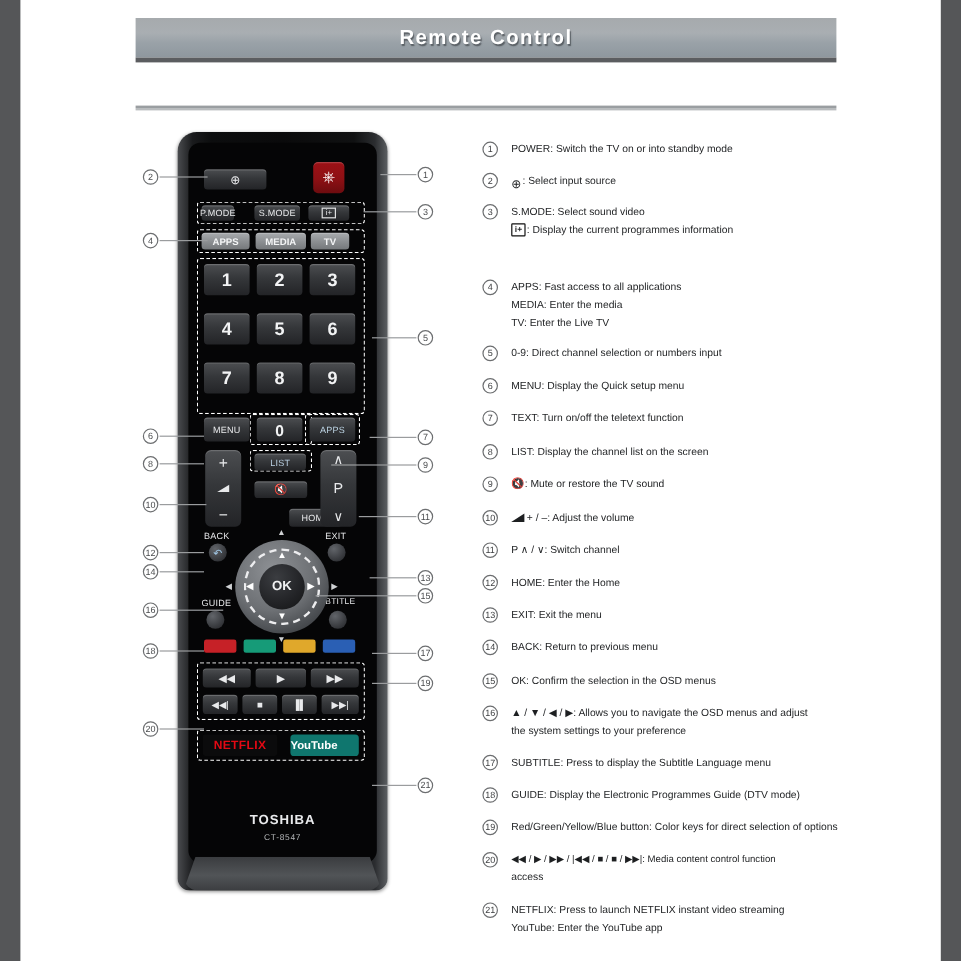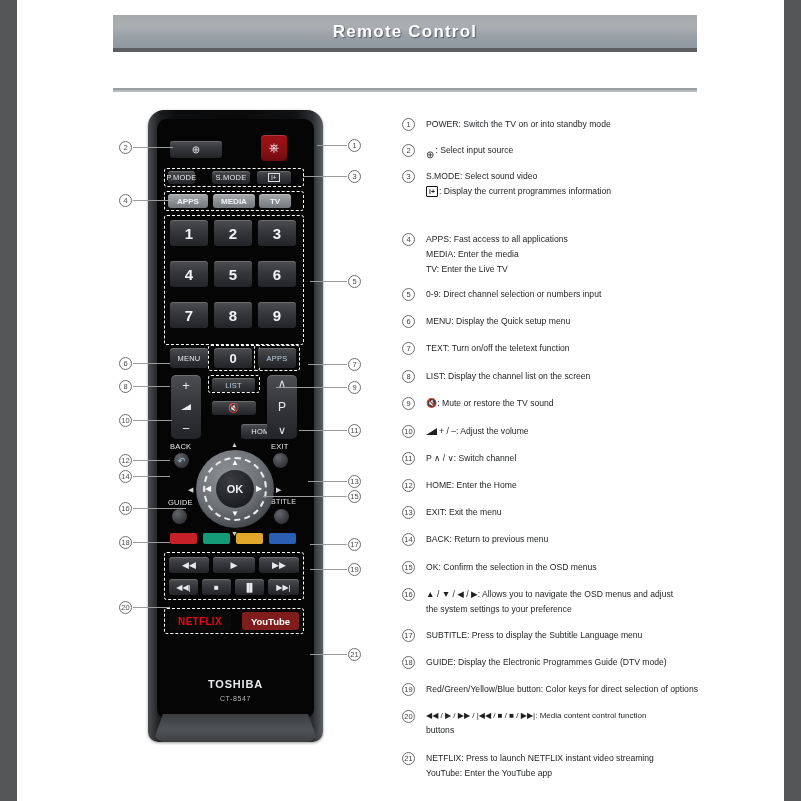--- a/index.html
+++ b/index.html
@@ -107,22 +107,22 @@
 
   .brand { position:absolute; width:100%; text-align:center; color:#e9eaec; font-size:11px; font-weight:bold; letter-spacing:.8px; }
   .model { position:absolute; width:100%; text-align:center; color:#b6b8ba; font-size:7px; letter-spacing:.6px; }
 
   .netflix {
     position:absolute; background:#0b0b0c; border-radius:2px;
     display:flex; align-items:center; justify-content:center;
     color:#e50914; font-weight:bold; font-size:10px; letter-spacing:.3px;
   }
   .youtube {
-    position:absolute; background:#7f1d1d; border-radius:3px;
-    display:flex; align-items:center; justify-content:center;
+    position:absolute; background:#0f766e; border-radius:3px;
+    display:flex; align-items:center; justify-content:flex-start;
     color:#ffffff; font-weight:bold; font-size:9.5px;
   }
 
   
   .callout {
     position:absolute;
     width:13px; height:13px; border-radius:50%;
     border:1px solid #6c6e70;
     color:#4a4c4e; font-size:7.5px;
     display:flex; align-items:center; justify-content:center;
@@ -491,21 +491,21 @@
 
     <div class="legend-item" style="top:570px;">
       <div class="legend-num">19</div>
       <div class="legend-text"><span>Red/Green/Yellow/Blue button: Color keys for direct selection of options</span></div>
     </div>
 
     <div class="legend-item" style="top:597px;">
       <div class="legend-num">20</div>
       <div class="legend-text">
         <div style="font-size:8px;">◀◀ / ▶ / ▶▶ / |◀◀ / ■ / ■ / ▶▶|:  Media content control function</div>
-        <div>buttons</div>
+        <div>access</div>
       </div>
     </div>
 
     <div class="legend-item" style="top:639px;">
       <div class="legend-num">21</div>
       <div class="legend-text">
         <div>NETFLIX: Press to launch NETFLIX instant video streaming</div>
         <div>YouTube: Enter the YouTube app</div>
       </div>
     </div>

